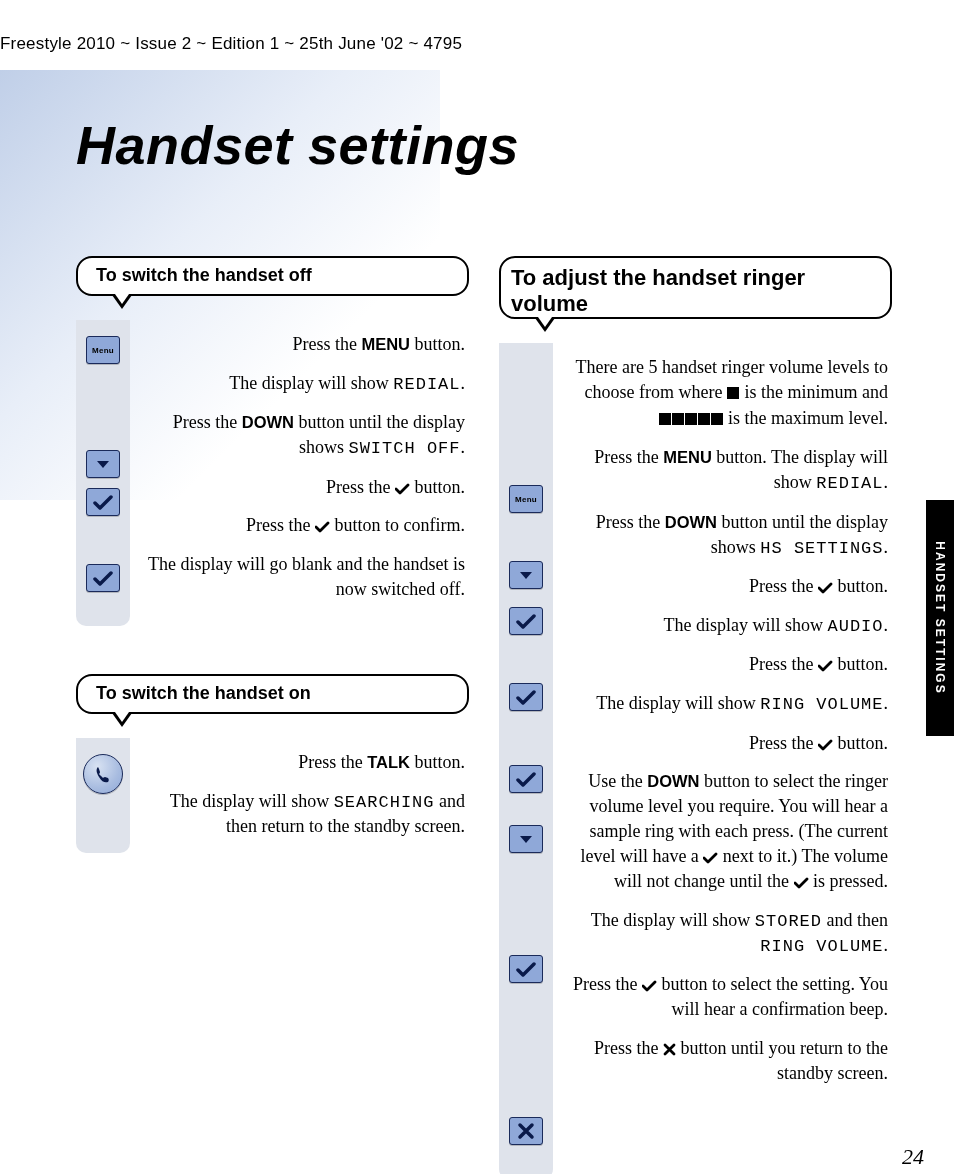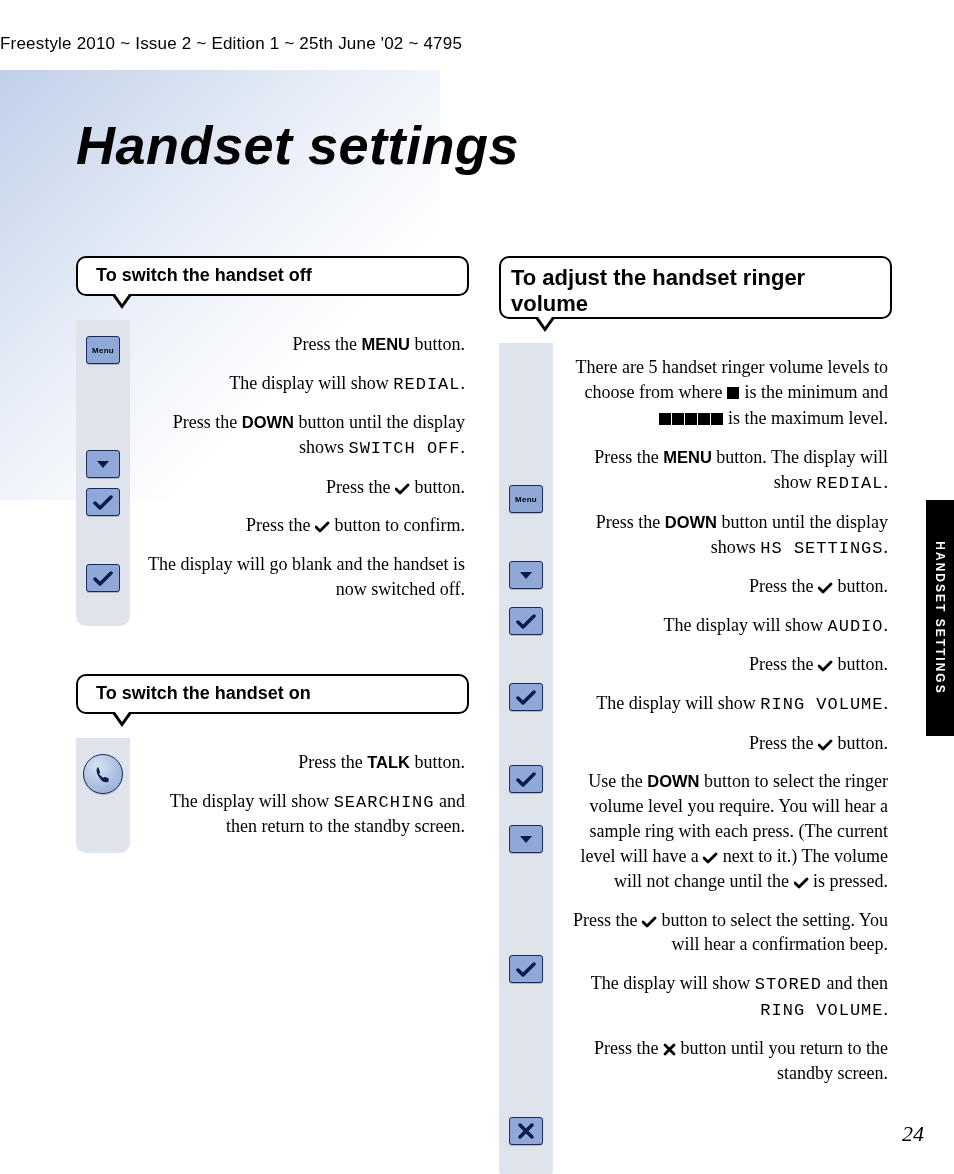--- a/index.html
+++ b/index.html
@@ -45,21 +45,21 @@
     gap: 30px;
     padding: 0 62px 0 76px;
   }
   .col { flex: 1 1 0; }
   .section {
     position: relative;
     margin-bottom: 48px;
   }
   .section-title-wrap {
     border: 2px solid #000;
-    border-radius: 10px;
+    border-radius: 16px;
     padding: 7px 18px 8px;
     font-family: Verdana, Geneva, sans-serif;
     font-weight: 700;
     font-size: 18px;
     background: #fff;
     display: inline-block;
     min-width: 100%;
   }
   .col-right .section-title-wrap {
     padding: 7px 10px 0;
@@ -147,21 +147,21 @@
     transform: translate(-50%, -50%) rotate(90deg);
     white-space: nowrap;
     font-family: Verdana, sans-serif;
     font-weight: 700;
     font-size: 12px;
     letter-spacing: 2px;
   }
   .pagenum {
     position: absolute;
     right: 30px;
-    bottom: 27px;
+    bottom: 4px;
     font-style: italic;
     font-size: 22px;
     font-family: Georgia, serif;
     z-index: 3;
     text-align: center;
   }
   .squares { display:inline-block; vertical-align:-1px; }
   .squares i {
     display:inline-block; width:12px; height:12px;
     background:#000; margin-right:1px;
@@ -339,24 +339,24 @@
               </svg><span> button.</span></p>
           <p><span>The display will show </span><span class="lcd">RING VOLUME</span><span>.</span></p>
           <p><span>Press the </span><svg class="inline-icon" width="15" height="12">
                 <use href="#svg-check-sm"></use>
               </svg><span> button.</span></p>
           <p><span>Use the </span><span class="bold">DOWN</span><span> button to select the ringer volume level you require. You will hear a sample ring with each press. (The current level will have a </span><svg class="inline-icon" width="15" height="12">
                 <use href="#svg-check-sm"></use>
               </svg><span> next to it.) The volume will not change until the </span><svg class="inline-icon" width="15" height="12">
                 <use href="#svg-check-sm"></use>
               </svg><span> is pressed.</span></p>
+          <p><span>The display will show </span><span class="lcd">STORED</span><span> and then </span><span class="lcd">RING  VOLUME</span><span>.</span></p>
           <p><span>Press the </span><svg class="inline-icon" width="15" height="12">
                 <use href="#svg-check-sm"></use>
               </svg><span> button to select the setting. You will hear a confirmation beep.</span></p>
-          <p><span>The display will show </span><span class="lcd">STORED</span><span> and then </span><span class="lcd">RING  VOLUME</span><span>.</span></p>
           <p><span>Press the </span><svg class="inline-icon" width="13" height="13">
                 <use href="#svg-cross-sm"></use>
               </svg><span> button until you return to the standby screen.</span></p>
         </div>
       </div>
     </div>
   </div>
 </div>
 
 <div class="pagenum">24</div>

